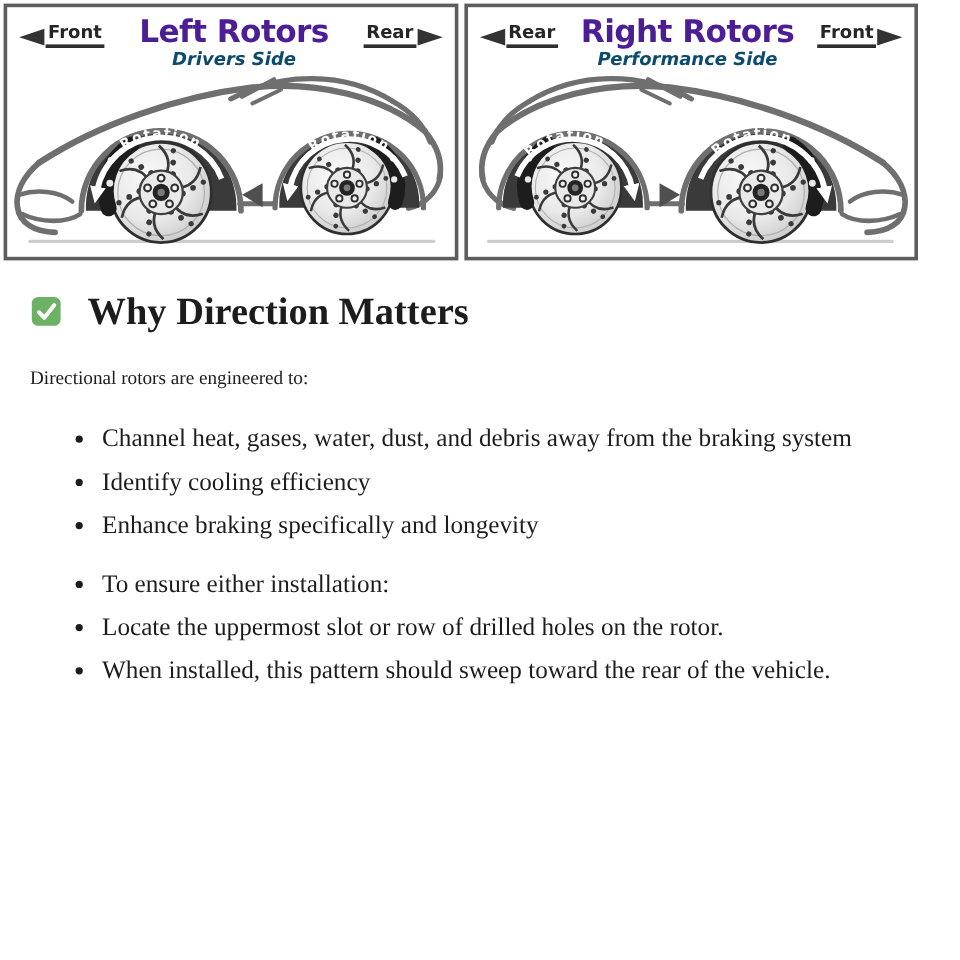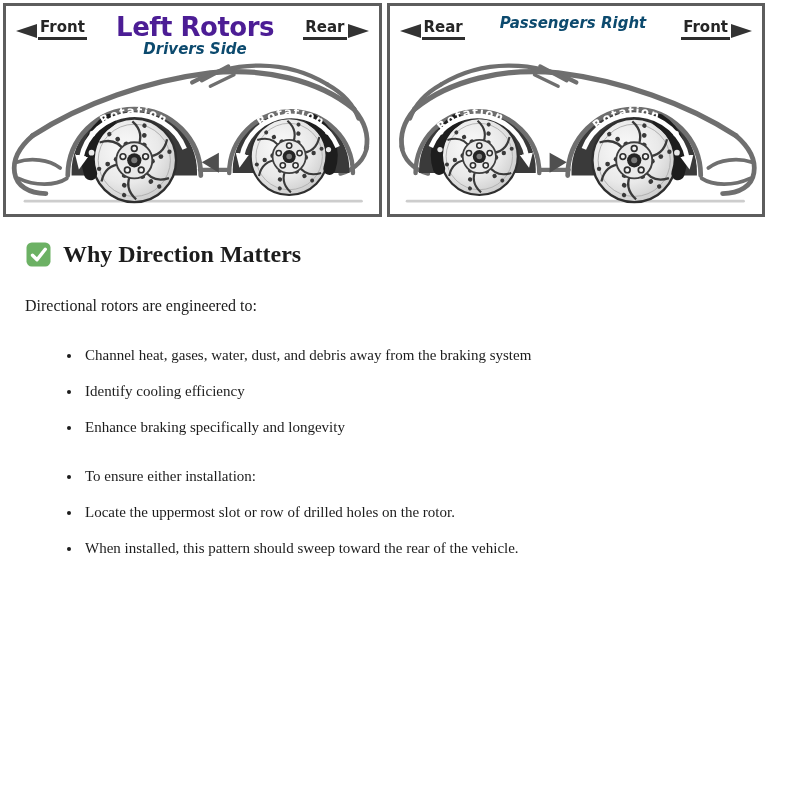--- a/index.html
+++ b/index.html
@@ -16,25 +16,25 @@
   .arr.right{border-left:21px solid #333;margin-left:1px;margin-top:4px;}
   .titles{text-align:center;flex:1 1 auto;min-width:0;}
   .panel-title{font-size:26px;font-weight:bold;color:#4c1d95;line-height:26px;letter-spacing:-0.5px;white-space:nowrap;}
   .panel-subtitle{font-size:15px;font-weight:bold;font-style:italic;color:#0c4a6e;line-height:18px;}
   .car{display:block;width:100%;height:auto;}
   .rot{font-family:"DejaVu Sans",sans-serif;font-size:12px;font-weight:bold;fill:#ffffff;letter-spacing:1.5px;}
 
   
   .content{padding:0 25px;}
   .intro{font-size:23.5px;line-height:36px;margin:13px 0 0;max-width:692px;}
-  .sec-title{display:flex;gap:11px;font-size:24px;font-weight:bold;margin:24px 0 0;}
+  .sec-title{display:flex;align-items:center;gap:21px;font-size:32px;font-weight:bold;margin:24px 0 0;}
   .sec-title.light{font-weight:normal;margin-top:28px;}
   .emoji{flex:0 0 auto;display:block;}
   .lead{font-size:16px;line-height:36px;margin:20px 0 0;}
-  ul.blist{margin:13px 0 0;padding:0 0 0 57px;max-width:678px;font-size:15px;line-height:36px;box-sizing:content-box;}
+  ul.blist{margin:13px 0 0;padding:0 0 0 57px;max-width:678px;font-size:21px;line-height:36px;box-sizing:content-box;}
   ul.blist li{padding-left:3px;}
 </style>
 </head>
 <body>
 
 <svg width="0" height="0" style="position:absolute" aria-hidden="true">
   <defs>
     <radialGradient id="rg" cx="40%" cy="38%" r="72%">
       <stop offset="0%" stop-color="#fbfbfb"></stop>
       <stop offset="55%" stop-color="#e9e9e9"></stop>
@@ -146,21 +146,22 @@
       </svg>
     </div>
 
     <div class="panel">
       <div class="panel-header">
         <div class="dir">
           <span class="arr left"></span>
           <span class="dir-label">Rear</span>
         </div>
         <div class="titles">
-          <div class="panel-subtitle">Passengers Right</div>
+          <div class="panel-title">Right Rotors</div>
+          <div class="panel-subtitle">Performance Side</div>
         </div>
         <div class="dir">
           <span class="dir-label">Front</span>
           <span class="arr right"></span>
         </div>
       </div>
       <svg class="car" viewBox="0 0 392 170">
         <use href="#carbody" transform="translate(392,0) scale(-1,1)"></use>
         <g>
           <use href="#arch" transform="translate(92,120) scale(0.93)"></use>

